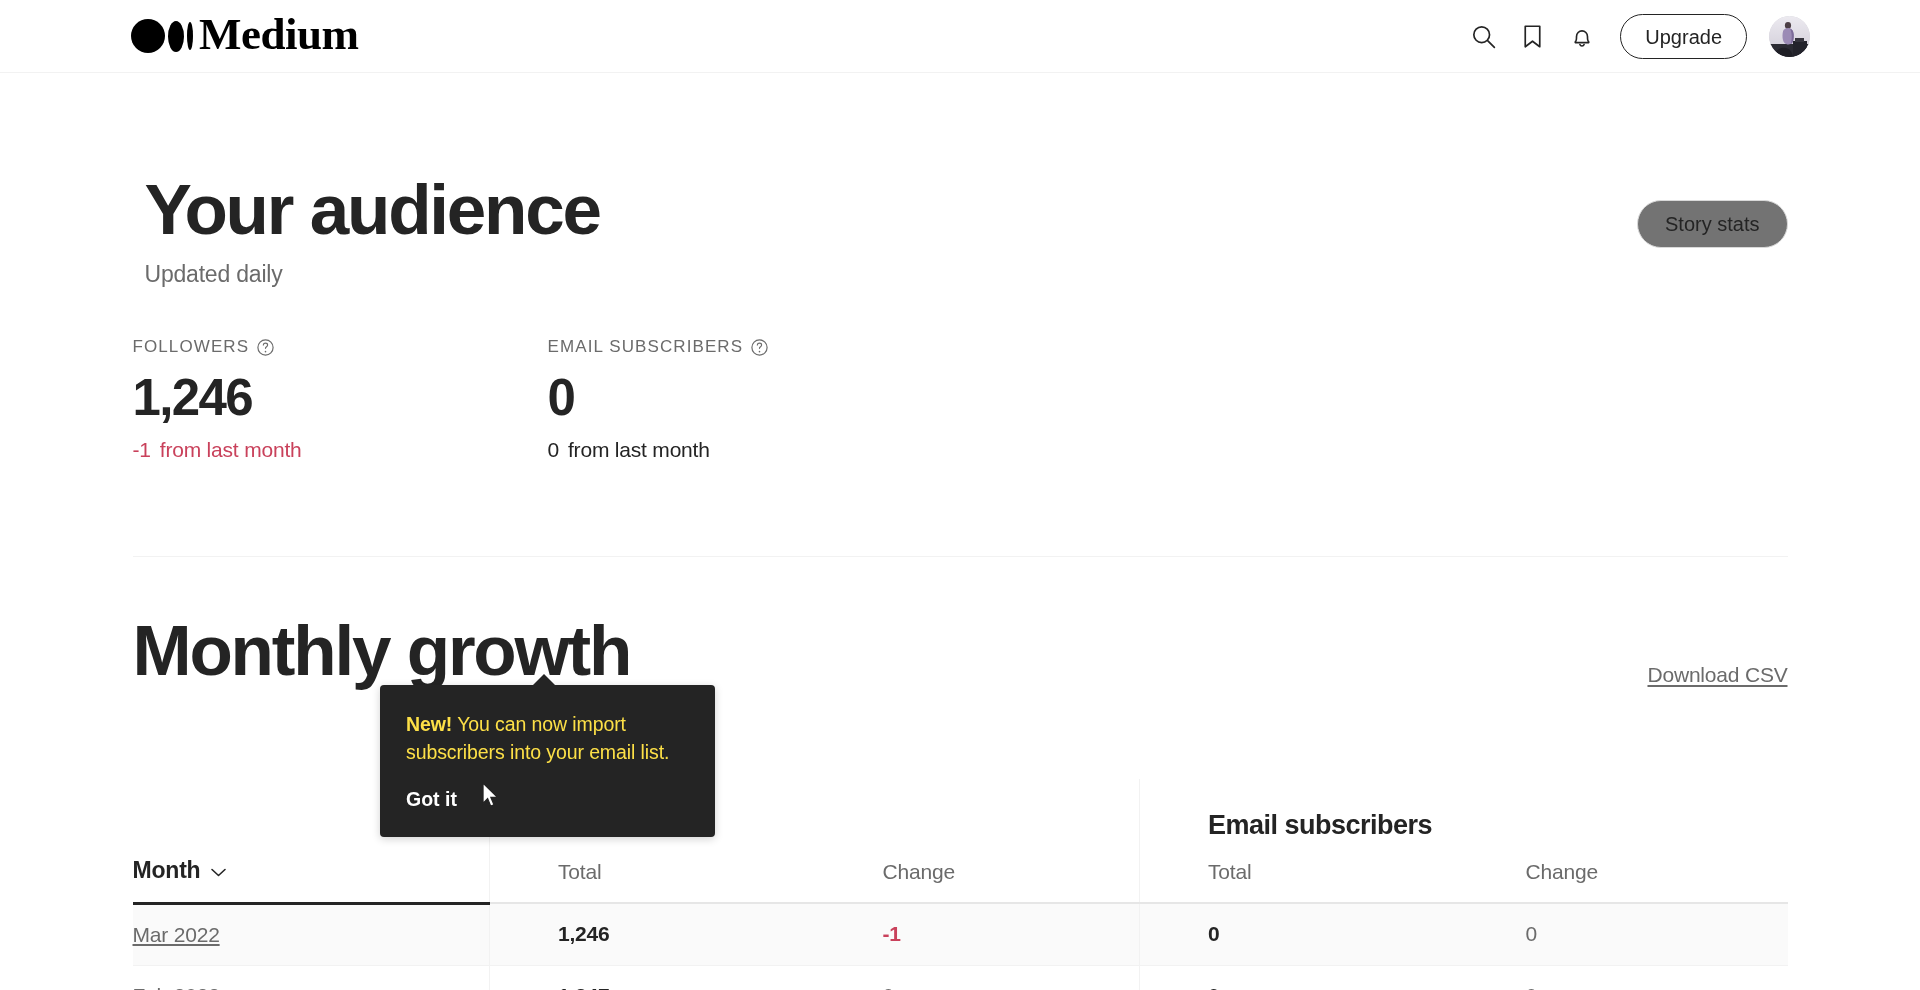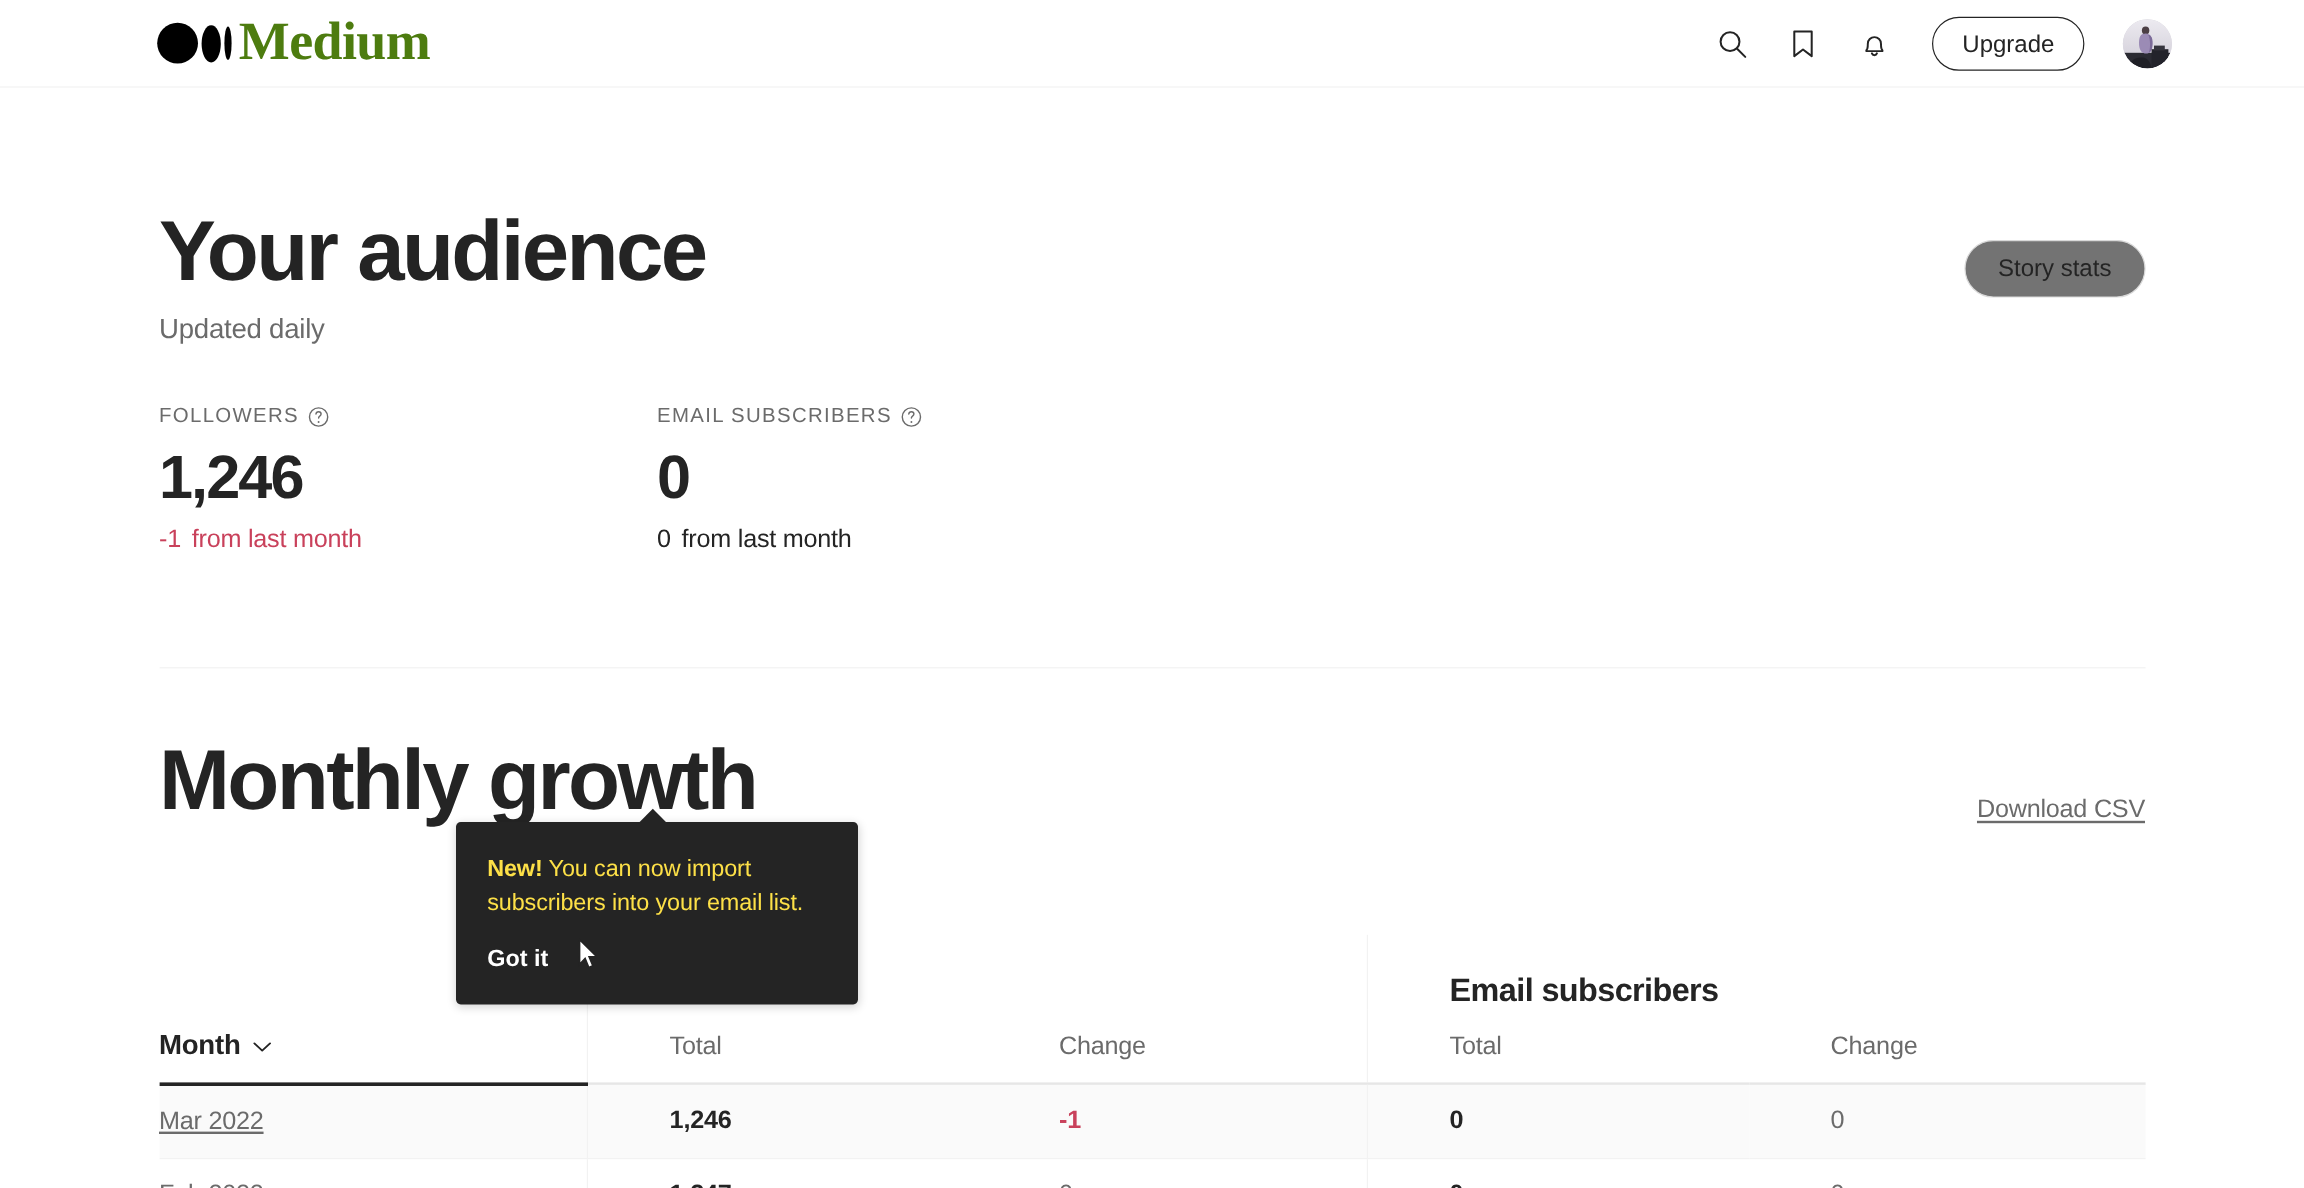--- a/index.html
+++ b/index.html
@@ -36,33 +36,33 @@
     margin-right: 6px;
   }
   .dot-big   { width: 34px; height: 34px; border-radius: 50%; background: #000; }
   .dot-mid   { width: 16px; height: 31px; border-radius: 50%; background: #000; }
   .dot-thin  { width: 6px;  height: 28px; border-radius: 50%; background: #000; }
   .logo-word {
     font-family: "Liberation Serif", serif;
     font-size: 45px;
     font-weight: 700;
     letter-spacing: -0.5px;
-    color: #4d7c0f;
+    color: #000000;
     line-height: 1;
     margin-top: -3px;
   }
 
   .header-right {
     position: absolute;
     right: 110px;
     top: 0;
     height: 73px;
     display: flex;
     align-items: center;
-    gap: 10px;
+    gap: 0;
   }
   .icon-btn {
     width: 49px;
     height: 49px;
     display: flex;
     align-items: center;
     justify-content: center;
     background: none;
     border: none;
     cursor: pointer;
@@ -106,20 +106,21 @@
     width: 1655px;
     margin: 0 auto;
     padding-left: 0;
   }
 
   
   .title-row {
     position: relative;
     margin-top: 101px;
     height: 120px;
+    margin-left: 12px;
   }
   .page-title {
     font-size: 71px;
     font-weight: 700;
     letter-spacing: -2.2px;
     line-height: 1.0;
     color: #242424;
   }
   .page-subtitle {
     margin-top: 16px;

